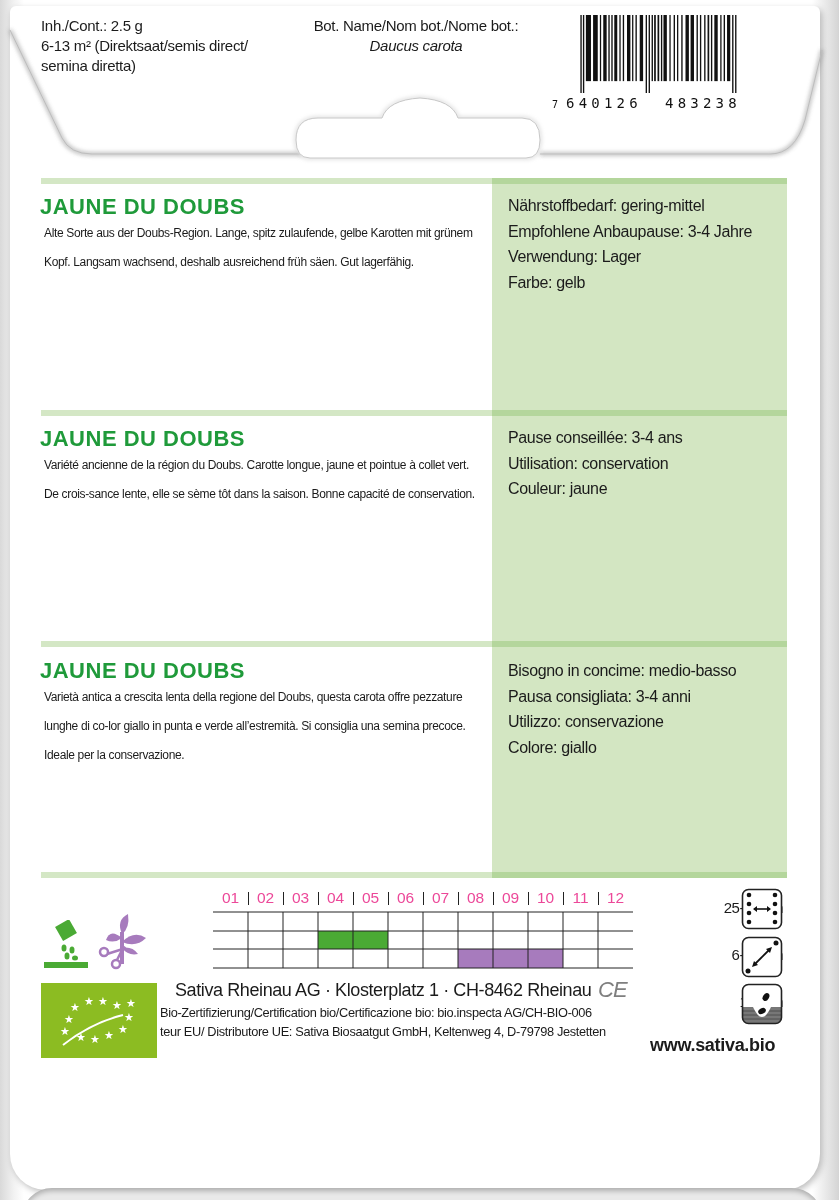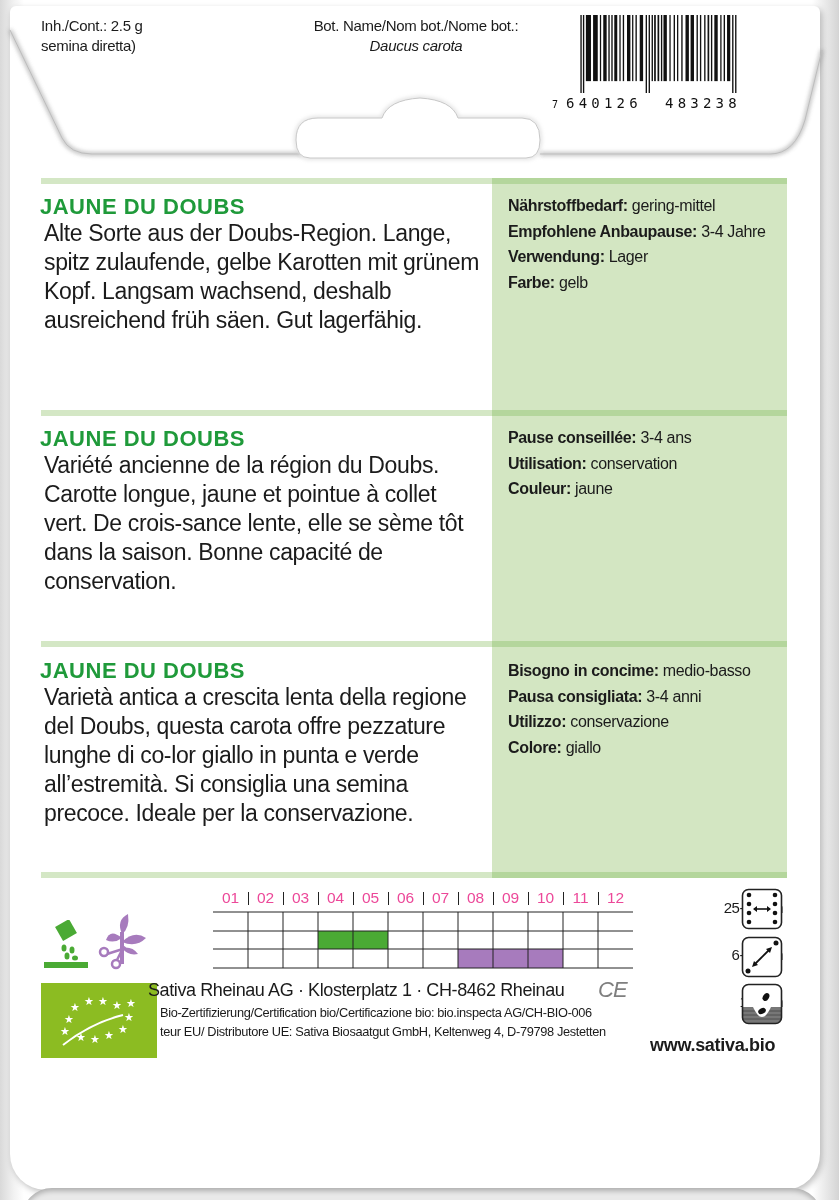--- a/index.html
+++ b/index.html
@@ -50,45 +50,45 @@
 
   
   .section { position: absolute; left: 41px; width: 746px; }
   .divider-left { position: absolute; left: 0; width: 451px; height: 6px; background: #d4e7c5; }
   .divider-right { position: absolute; left: 451px; width: 295px; height: 6px; background: #b4d69c; }
   .right-panel { position: absolute; left: 492px; width: 295px; background: #d3e6c2; }
   .heading {
     position: absolute; left: 40px; font-size: 22px; font-weight: bold; color: #1f9a3a; letter-spacing: 0.5px;
   }
   .desc {
-    position: absolute; left: 44px; width: 440px; font-size: 23px; line-height: 29px; color: #1b1b1b;
+    position: absolute; left: 44px; width: 440px; font-size: 12px; line-height: 29px; color: #1b1b1b;
     letter-spacing: -0.35px;
   }
   .props {
     position: absolute; left: 508px; width: 280px; font-size: 16px; line-height: 25.5px; letter-spacing: -0.35px;
   }
-  .props .k { font-weight: bold; }
+  .props .k { font-weight: normal; }
 
   
   .cal { position: absolute; left: 213px; top: 886px; width: 420px; height: 84px; }
   .cal .months { position: absolute; left: 0; top: 0; width: 420px; height: 24px; display: flex; }
   .cal .months span {
     flex: 1; text-align: center; font-size: 15.5px; line-height: 24px; position: relative; color: #ec4899;
   }
   .cal .months span + span::before {
     content: ""; position: absolute; left: 0; top: 6px; height: 13px; width: 1px; background: #222;
   }
   .cal .grid { position: absolute; left: 0; top: 25px; width: 420px; height: 58px; }
 
   
   .sow-icon { position: absolute; left: 42px; top: 920px; }
   .harvest-icon { position: absolute; left: 96px; top: 912px; }
   .eu-logo { position: absolute; left: 41px; top: 983px; width: 113px; height: 75px; background: #8cbc22; }
 
-  .company { position: absolute; left: 148px; top: 978px; font-size: 18px; letter-spacing: -0.4px; line-height: 24px; }
+  .company { position: absolute; left: 175px; top: 978px; font-size: 18px; letter-spacing: -0.4px; line-height: 24px; }
   .ce { position: absolute; left: 598px; top: 977px; font-size: 22px; color: #7f7f7f; letter-spacing: -1px; font-style: italic; }
   .fine { position: absolute; left: 160px; top: 1004px; width: 480px; font-size: 12.8px; line-height: 18.5px; letter-spacing: -0.35px; }
   .green-bar { position: absolute; left: 154px; top: 983px; width: 3px; height: 75px; background: #8cbc22; }
 
   .spacing { position: absolute; right: 56px; font-size: 15px; text-align: right; letter-spacing: -0.4px; }
   .sp-icon { position: absolute; left: 741px; width: 42px; height: 42px; }
   .url { position: absolute; left: 650px; top: 1035px; font-size: 18px; font-weight: bold; letter-spacing: -0.3px; }
 </style>
 </head>
 <body>
@@ -105,20 +105,21 @@
     </defs>
 
     <path d="M10 30 L62 138 Q70 154 92 154 L302 154 M540 154 L770 154 Q795 154 805 120 L822 50" fill="none" stroke="#9a9a9a" stroke-width="3" filter="url(#sh)" opacity="0.8"></path>
     <path d="M10 30 L62 138 Q70 154 92 154 L302 154 M540 154 L770 154 Q795 154 805 120 L822 50" fill="none" stroke="#bdbdbd" stroke-width="1"></path>
 
     <path d="M310 158 Q296 158 296 140 Q296 118 318 118 L382 118 Q388 100 420 98 Q452 100 458 118 L522 118 Q540 118 540 140 Q540 158 526 158 Z" fill="#fff" stroke="#b0b0b0" stroke-width="1.5" filter="url(#sh)"></path>
     <path d="M310 158 Q296 158 296 140 Q296 118 318 118 L382 118 Q388 100 420 98 Q452 100 458 118 L522 118 Q540 118 540 140 Q540 158 526 158 Z" fill="#fff" stroke="#c8c8c8" stroke-width="1"></path>
   </svg>
   <div class="inh">
     <div>Inh./Cont.: 2.5 g</div>
+    <div>6-13 m² (Direktsaat/semis direct/</div>
     <div>semina diretta)</div>
   </div>
   <div class="bot">
     <span>Bot. Name/Nom bot./Nome bot.:</span>
     <span class="latin">Daucus carota</span>
   </div>
   <div class="barcode">
     <svg class="bars" width="228" height="92" viewBox="0 0 228 92">
       <g fill="#111">
         <rect x="13" y="0" width="1.6" height="92"></rect>

